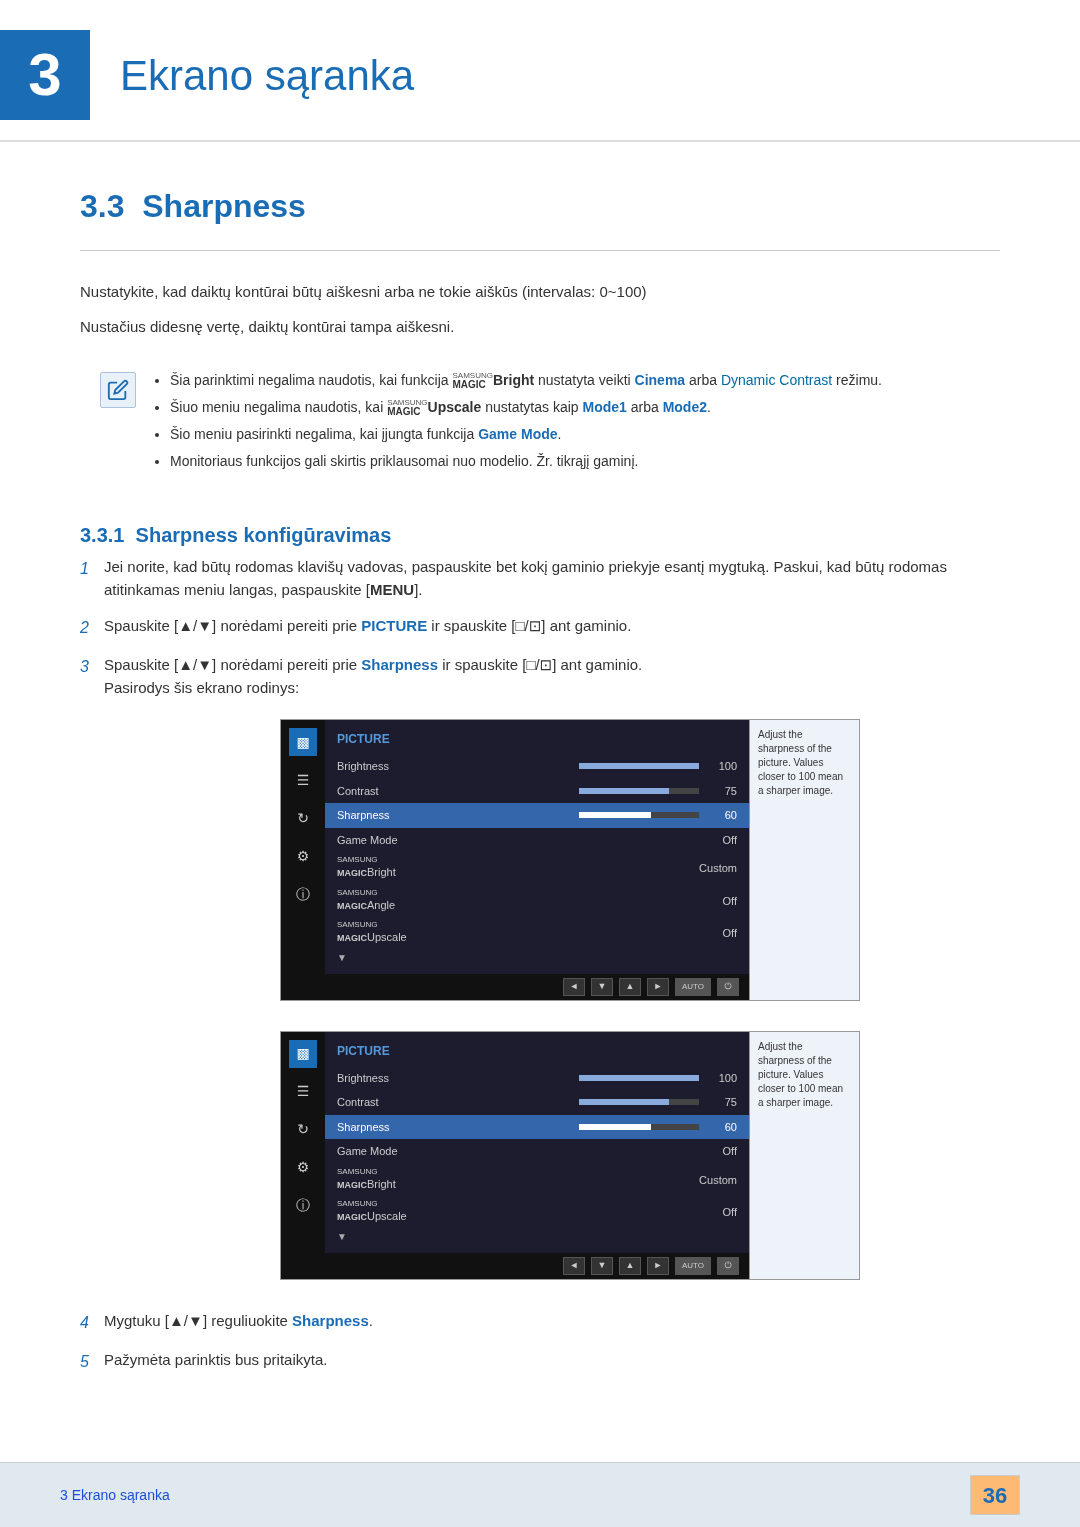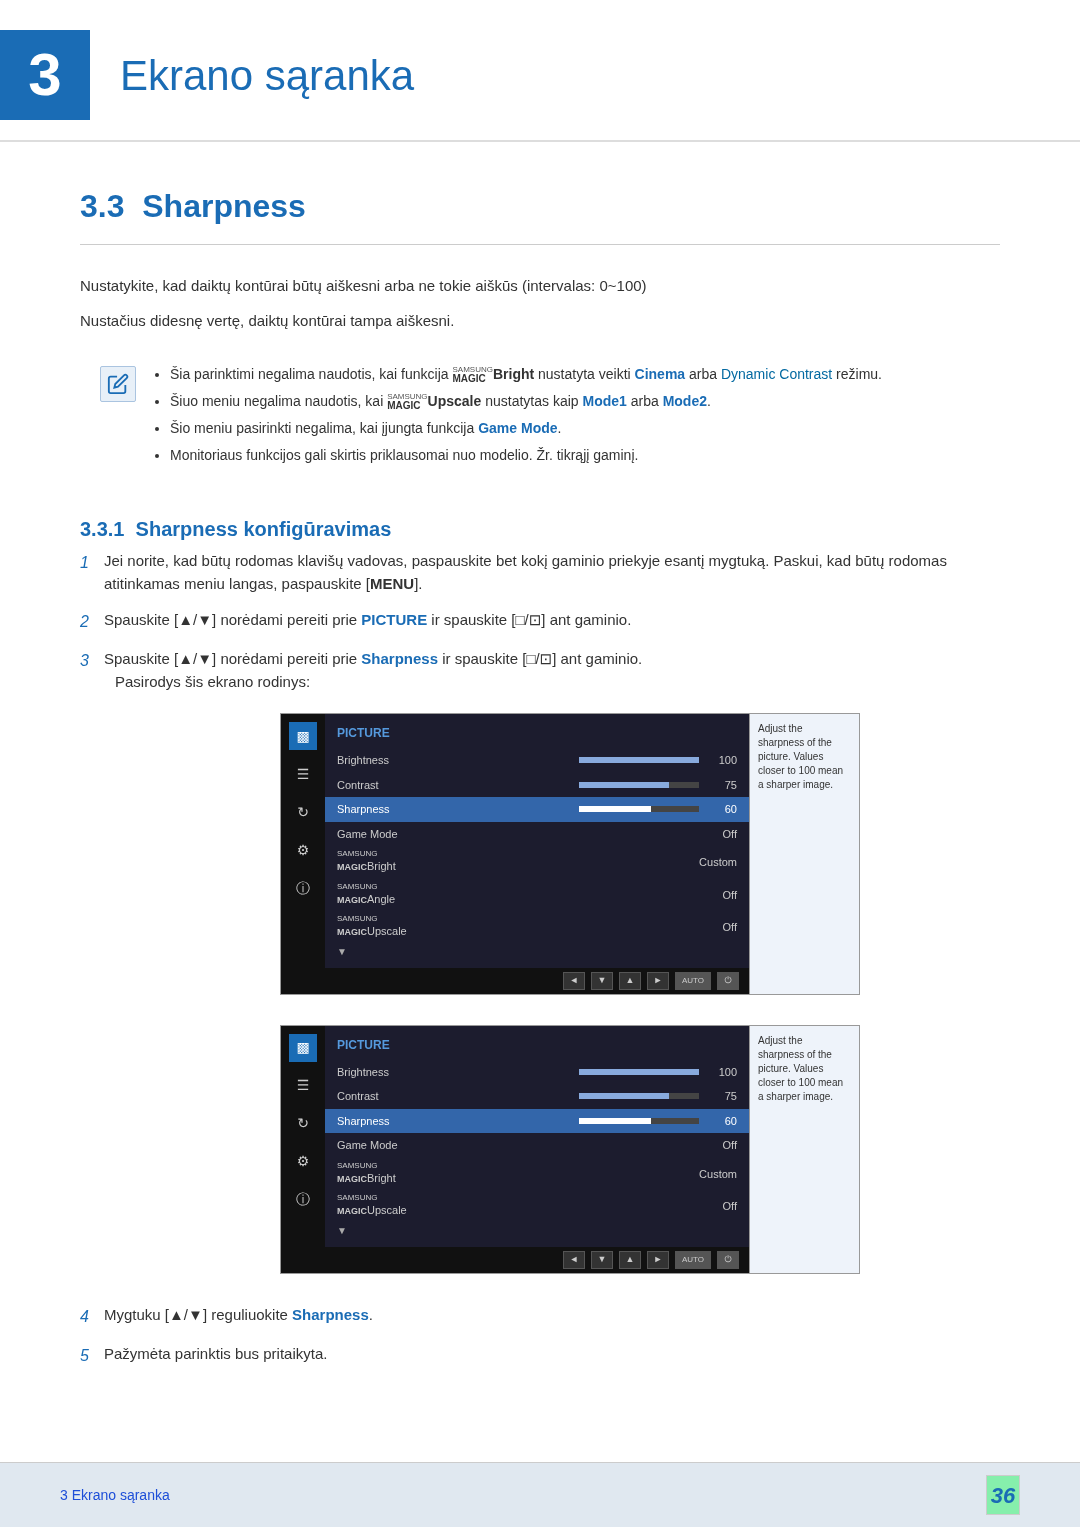--- a/index.html
+++ b/index.html
@@ -48,21 +48,21 @@
     .content {
       padding: 0 80px;
     }
 
     
     .section-heading {
       font-size: 32px;
       font-weight: bold;
       color: #1a6cb5;
       margin-bottom: 30px;
-      padding-bottom: 14px;
+      padding-bottom: 20px;
       border-bottom: 1px solid #ccc;
     }
 
     .intro-text {
       margin-bottom: 12px;
       font-size: 15px;
       color: #333;
     }
 
     
@@ -284,28 +284,27 @@
       border-top: 1px solid #ccc;
     }
     .footer-chapter {
       font-size: 14px;
       color: #1d4ed8;
     }
     .footer-page {
       font-size: 22px;
       font-weight: bold;
       color: #1a6cb5;
-      background: #86efac;
-      width: 34px;
+      background: #fdba74;
+      width: 50px;
       height: 40px;
       display: flex;
       align-items: center;
       justify-content: center;
       border: 1px solid #ccc;
-      font-style: italic;
     }
 
     
     .down-arrow-row {
       color: #aaa;
       padding: 0 12px 3px;
       font-size: 10px;
     }
   </style>
 </head>
@@ -374,21 +373,21 @@
     <li>
       <span class="step-num"><em>2</em></span>
       <span class="step-text">
         Spauskite [▲/▼] norėdami pereiti prie <span class="bold-blue">PICTURE</span> ir spauskite [□/⊡] ant gaminio.
       </span>
     </li>
     <li>
       <span class="step-num"><em>3</em></span>
       <span class="step-text">
         Spauskite [▲/▼] norėdami pereiti prie <span class="bold-blue">Sharpness</span> ir spauskite [□/⊡] ant gaminio.<br>
-        <span style="margin-left:11px">Pasirodys šis ekrano rodinys:</span>
+        <span style="margin-left:0">Pasirodys šis ekrano rodinys:</span>
       </span>
     </li>
   </ol>
 
   <div class="screenshots-area">
 
     <div style="display:flex;">
       <div class="monitor-osd">
 
         <div class="osd-sidebar">

